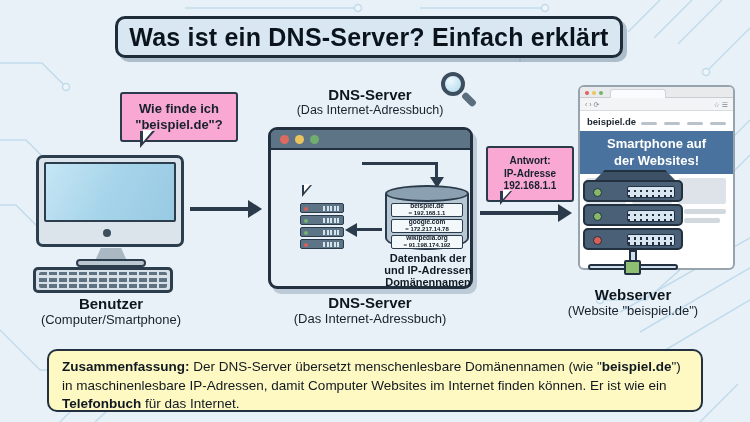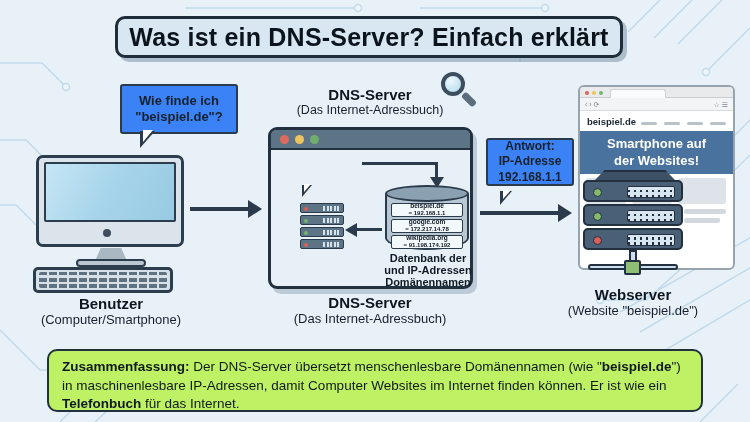--- a/index.html
+++ b/index.html
@@ -12,32 +12,32 @@
   #circuit{position:absolute;left:0;top:0;z-index:0;}
 
   
   #title-box{left:115px;top:16px;width:508px;height:42px;z-index:2;
     background:#d8e7f1;border:3px solid #1f2c3a;border-radius:10px;
     box-shadow:4px 4px 0 rgba(122,148,168,.55);
     display:flex;align-items:center;justify-content:center;}
   #title-box span{font-size:25px;font-weight:bold;color:#0b141d;letter-spacing:.2px;}
 
   
-  .bubble{background:#3b82f6;border:2.5px solid #2b3b4b;border-radius:3px;z-index:3;
-    display:flex;flex-direction:column;align-items:center;justify-content:center;color:#17212c;}
+  .bubble{background:#f9a8d4;border:2.5px solid #2b3b4b;border-radius:3px;z-index:3;
+    display:flex;flex-direction:column;align-items:center;justify-content:center;color:#17212c;margin-top:8px;}
   .tail-out,.tail-in{width:0;height:0;z-index:3;}
   #user-bubble{left:120px;top:84px;width:118px;height:50px;font-size:13px;font-weight:600;line-height:1.25;}
   #user-tail-out{left:140px;top:131px;border-top:17px solid #2b3b4b;border-right:15px solid transparent;}
   #user-tail-in{left:143px;top:130px;border-top:12px solid #fff;border-right:10px solid transparent;z-index:4;}
 
   #request-bubble{left:283px;top:151px;width:80px;height:37px;font-size:10.5px;font-weight:bold;line-height:1.3;}
   #request-tail-out{left:302px;top:185px;border-top:12px solid #2b3b4b;border-right:10px solid transparent;}
   #request-tail-in{left:304px;top:184px;border-top:8px solid #fff;border-right:7px solid transparent;z-index:4;}
 
-  #answer-bubble{left:486px;top:138px;width:88px;height:48px;font-size:12px;font-weight:bold;line-height:1.28;}
+  #answer-bubble{left:486px;top:138px;width:88px;height:56px;font-size:10px;font-weight:bold;line-height:1.28;}
   #answer-tail-out{left:500px;top:191px;border-top:14px solid #2b3b4b;border-right:12px solid transparent;}
   #answer-tail-in{left:503px;top:190px;border-top:9px solid #fff;border-right:8px solid transparent;z-index:4;}
 
   
   .arrow-line{background:#2b3b4b;z-index:2;}
   .arrow-head-right{width:0;height:0;border-left:14px solid #2b3b4b;border-top:9px solid transparent;border-bottom:9px solid transparent;z-index:2;}
   .arrow-head-left{width:0;height:0;border-right:12px solid #2b3b4b;border-top:7px solid transparent;border-bottom:7px solid transparent;z-index:2;}
   .arrow-head-down{width:0;height:0;border-top:11px solid #2b3b4b;border-left:7px solid transparent;border-right:7px solid transparent;z-index:2;}
   #arrow1-line{left:190px;top:207px;width:60px;height:3.5px;}
   #arrow1-head{left:248px;top:200px;}
@@ -115,21 +115,21 @@
   .server-unit{left:583px;width:100px;height:22px;background:#4a6076;border:2.5px solid #22303f;border-radius:5px;z-index:3;}
   .server-led{position:absolute;left:8px;top:5.5px;width:9px;height:9px;border-radius:50%;border:1.5px solid #22303f;}
   .server-vent{position:absolute;right:6px;top:3.5px;width:48px;height:12px;background:#d7e6f0;border:1.5px solid #22303f;border-radius:2px;
     background-image:repeating-linear-gradient(0deg,transparent 0 2.5px,#d7e6f0 2.5px 5px),
                      repeating-linear-gradient(90deg,#22303f 0 2.5px,transparent 2.5px 6px);}
   #ws-pole{left:629px;top:250px;width:8px;height:16px;background:#cfe0ec;border:2px solid #22303f;z-index:2;}
   #ws-bar{left:588px;top:264px;width:90px;height:6px;background:#cfe0ec;border:2px solid #22303f;border-radius:3px;z-index:2;}
   #ws-node{left:624px;top:260px;width:17px;height:15px;background:#8fbf72;border:2px solid #22303f;border-radius:2px;z-index:3;}
 
   
-  #summary-box{left:47px;top:349px;width:656px;height:63px;background:#bef264;border:2.5px solid #22303f;border-radius:10px;
+  #summary-box{left:47px;top:349px;width:656px;height:63px;background:#fef9c3;border:2.5px solid #22303f;border-radius:10px;
     padding:7px 13px;z-index:3;}
   #summary-box p{margin:0;font-size:13.5px;line-height:1.38;color:#101820;}
   #summary-box .b{font-weight:bold;}
 </style>
 </head>
 <body>
 
 <div id="stage">
 
   <svg id="circuit" width="750" height="422" viewBox="0 0 750 422">

